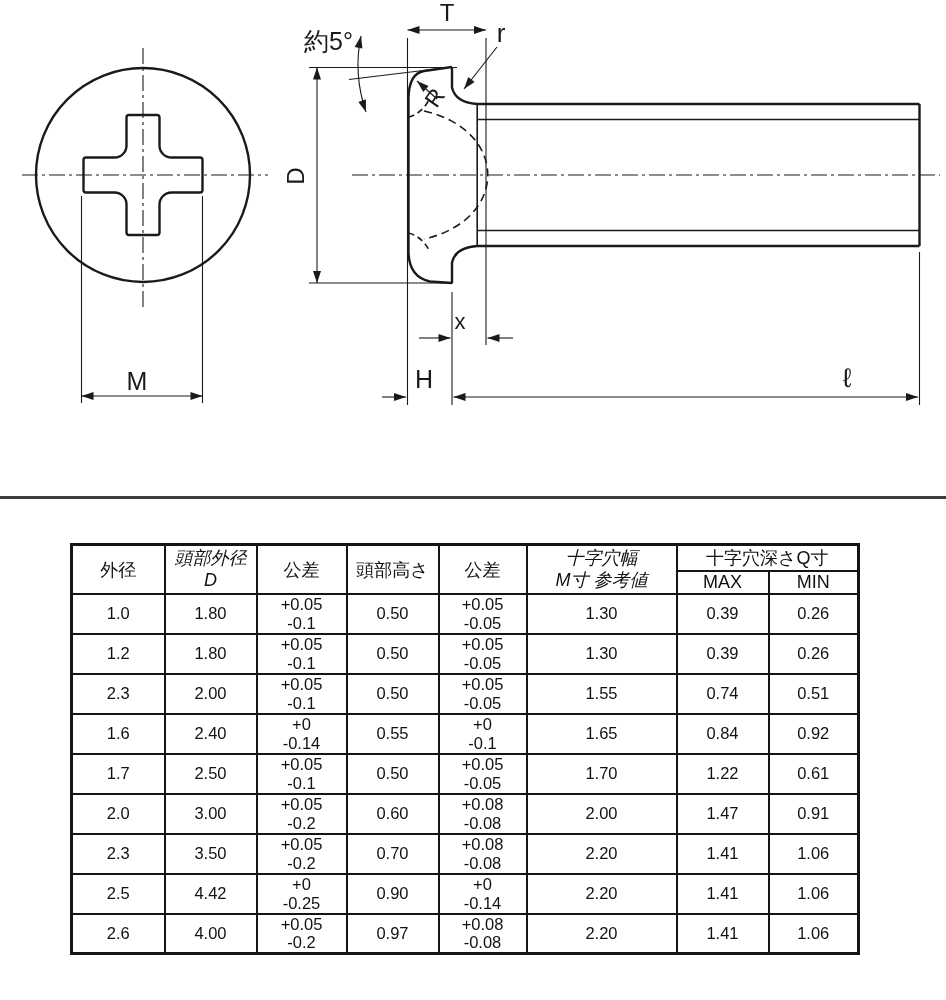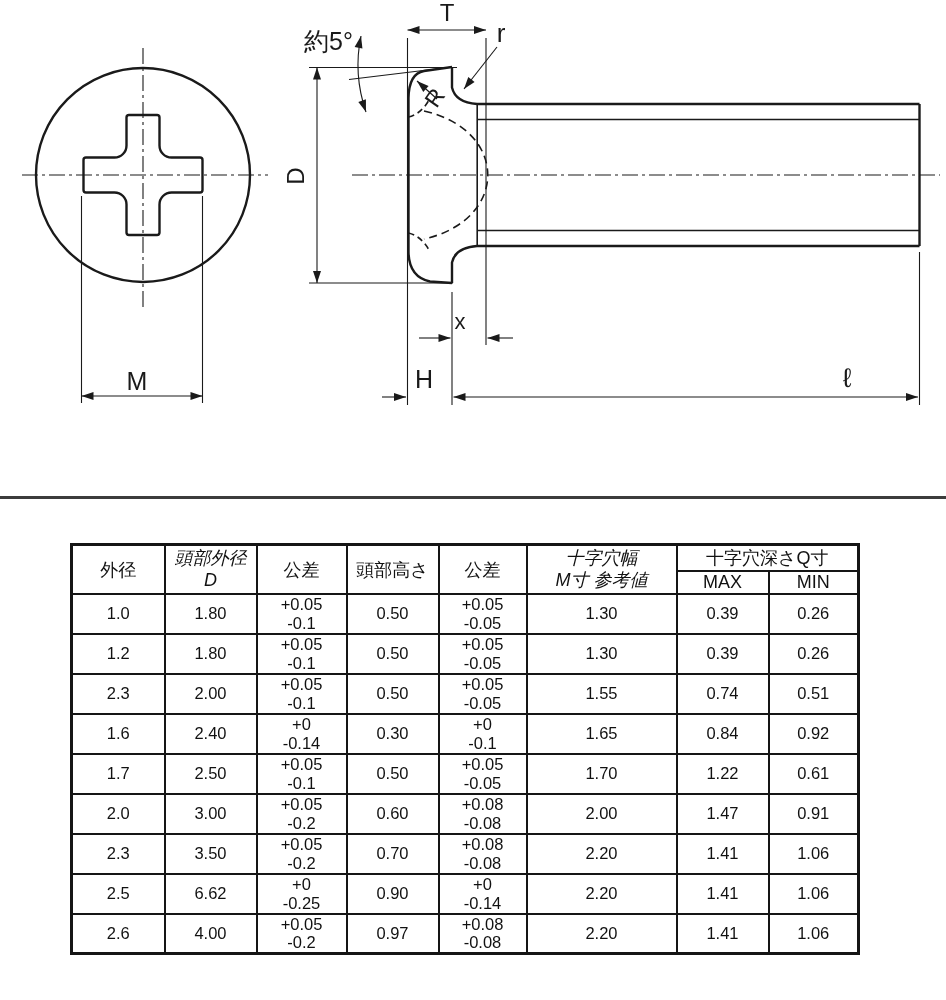--- a/index.html
+++ b/index.html
@@ -168,21 +168,21 @@
 -0.05</td>
           <td>1.55</td>
           <td>0.74</td>
           <td>0.51</td>
         </tr>
         <tr class="data-row">
           <td>1.6</td>
           <td>2.40</td>
           <td class="tol">+0
 -0.14</td>
-          <td>0.30</td>
+          <td>0.55</td>
           <td class="tol">+0
 -0.1</td>
           <td>1.65</td>
           <td>0.84</td>
           <td>0.92</td>
         </tr>
         <tr class="data-row">
           <td>1.7</td>
           <td>2.50</td>
           <td class="tol">+0.05
@@ -213,21 +213,21 @@
 -0.2</td>
           <td>0.70</td>
           <td class="tol">+0.08
 -0.08</td>
           <td>2.20</td>
           <td>1.41</td>
           <td>1.06</td>
         </tr>
         <tr class="data-row">
           <td>2.5</td>
-          <td>6.62</td>
+          <td>4.42</td>
           <td class="tol">+0
 -0.25</td>
           <td>0.90</td>
           <td class="tol">+0
 -0.14</td>
           <td>2.20</td>
           <td>1.41</td>
           <td>1.06</td>
         </tr>
         <tr class="data-row">

